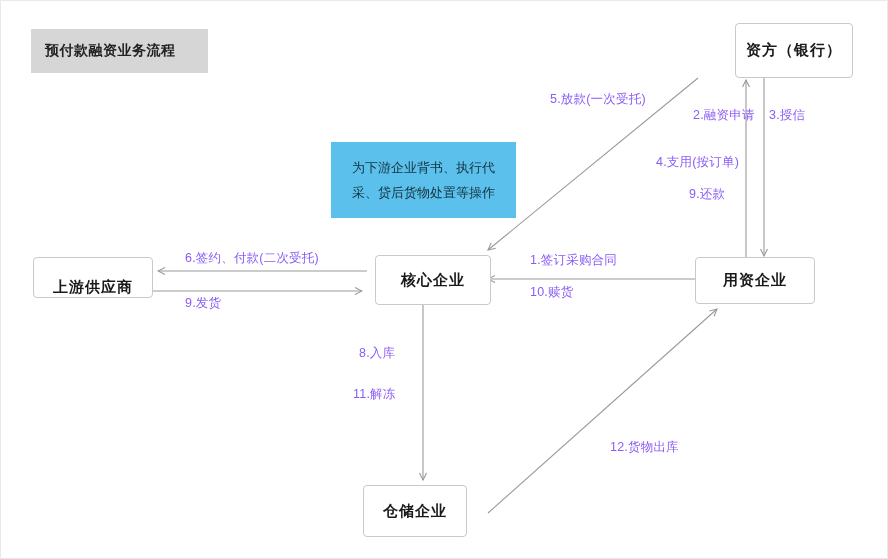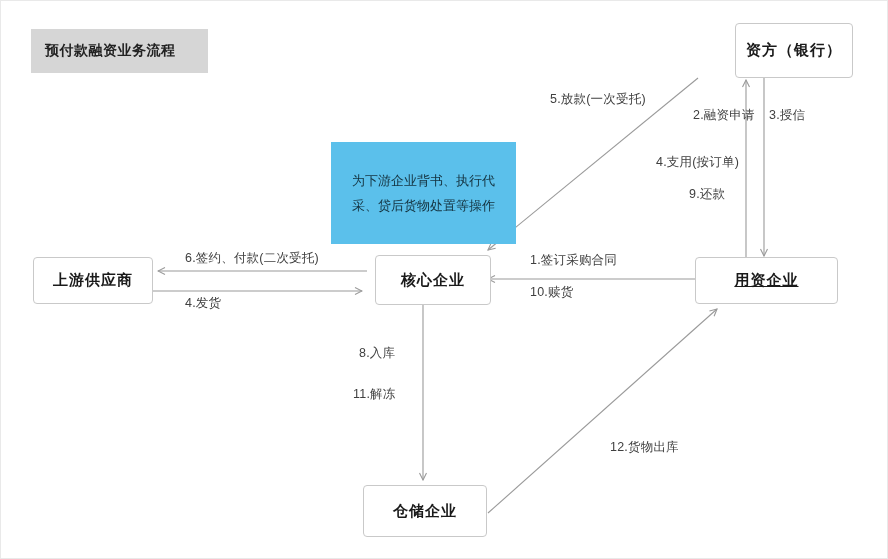--- a/index.html
+++ b/index.html
@@ -38,35 +38,35 @@
     display:flex;align-items:center;
     padding-left:14px;
     box-sizing:border-box;
     font-size:14px;
     font-weight:bold;
     color:#222;
     letter-spacing:0.5px;
   }
 
   #note-box{
-    position:absolute;left:330px;top:141px;width:185px;height:102px;
+    position:absolute;left:330px;top:141px;width:185px;height:76px;
     background:#5bc0eb;
     display:flex;align-items:center;justify-content:center;
     text-align:center;
     font-size:13px;
     color:#14323f;
     line-height:25px;
     padding:0 12px;
     box-sizing:border-box;
   }
 
   .edge-label{
     position:absolute;
     font-size:12.5px;
-    color:#404040;
+    color:#8b5cf6;
     white-space:nowrap;
     letter-spacing:0.2px;
   }
 </style>
 </head>
 <body>
 
 <div id="canvas">
 
   <svg class="edges" viewBox="0 0 888 559">
@@ -96,42 +96,42 @@
   </svg>
 
   <div id="title-block">预付款融资业务流程</div>
 
   <div id="note-box">为下游企业背书、执行代采、贷后货物处置等操作</div>
 
   <div class="node" style="left:694px;top:22px;width:118px;height:55px;margin-left:40px;">
     <span>资方（银行）</span>
   </div>
 
-  <div class="node" style="left:32px;top:256px;width:120px;height:47px;">
+  <div class="node" style="left:32px;top:256px;width:120px;height:41px;align-items:flex-end;">
     <span>上游供应商</span>
   </div>
 
   <div class="node" style="left:366px;top:254px;width:116px;height:50px;margin-left:8px;">
     <span>核心企业</span>
   </div>
 
-  <div class="node" style="left:694px;top:256px;width:143px;height:47px;text-decoration:underline;">
+  <div class="node" style="left:694px;top:256px;width:120px;height:47px;">
     <span>用资企业</span>
   </div>
 
-  <div class="node" style="left:362px;top:484px;width:124px;height:52px;align-items:center;">
+  <div class="node" style="left:362px;top:484px;width:104px;height:52px;align-items:center;">
     <span>仓储企业</span>
   </div>
 
   <div class="edge-label" style="left:549px;top:90px;">5.放款(一次受托)</div>
   <div class="edge-label" style="left:672px;top:106px;margin-left:20px;">2.融资申请</div>
   <div class="edge-label" style="left:768px;top:106px;">3.授信</div>
   <div class="edge-label" style="left:655px;top:153px;">4.支用(按订单)</div>
   <div class="edge-label" style="left:688px;top:185px;">9.还款</div>
   <div class="edge-label" style="left:184px;top:249px;">6.签约、付款(二次受托)</div>
   <div class="edge-label" style="left:529px;top:251px;">1.签订采购合同</div>
-  <div class="edge-label" style="left:184px;top:294px;">4.发货</div>
+  <div class="edge-label" style="left:184px;top:294px;">9.发货</div>
   <div class="edge-label" style="left:529px;top:283px;">10.赎货</div>
   <div class="edge-label" style="left:358px;top:344px;">8.入库</div>
   <div class="edge-label" style="left:352px;top:385px;">11.解冻</div>
   <div class="edge-label" style="left:609px;top:412px;margin-top:26px;">12.货物出库</div>
 
 </div>
 
 </body></html>

